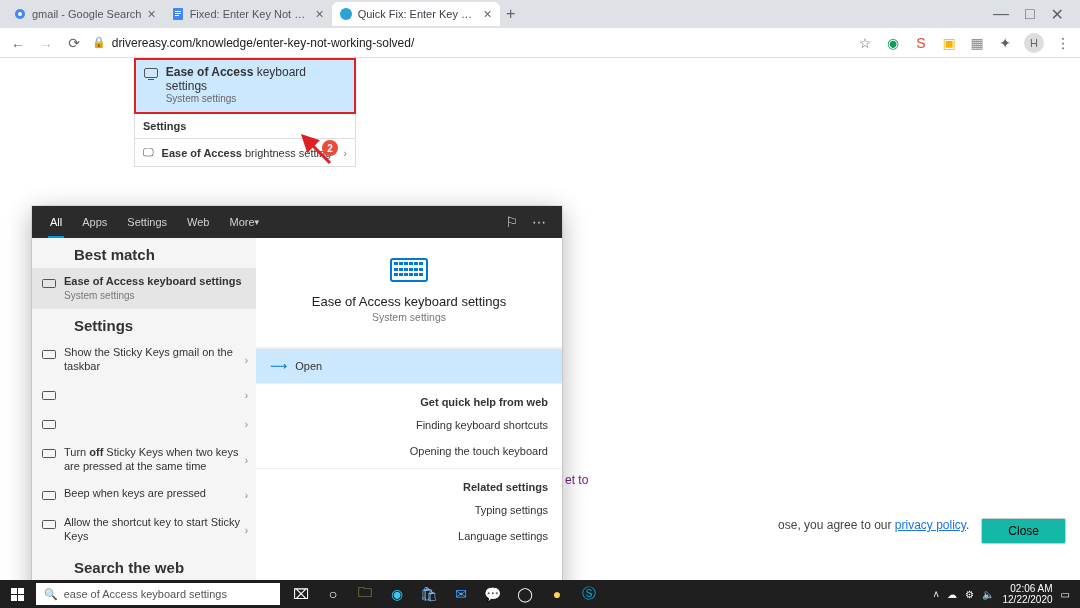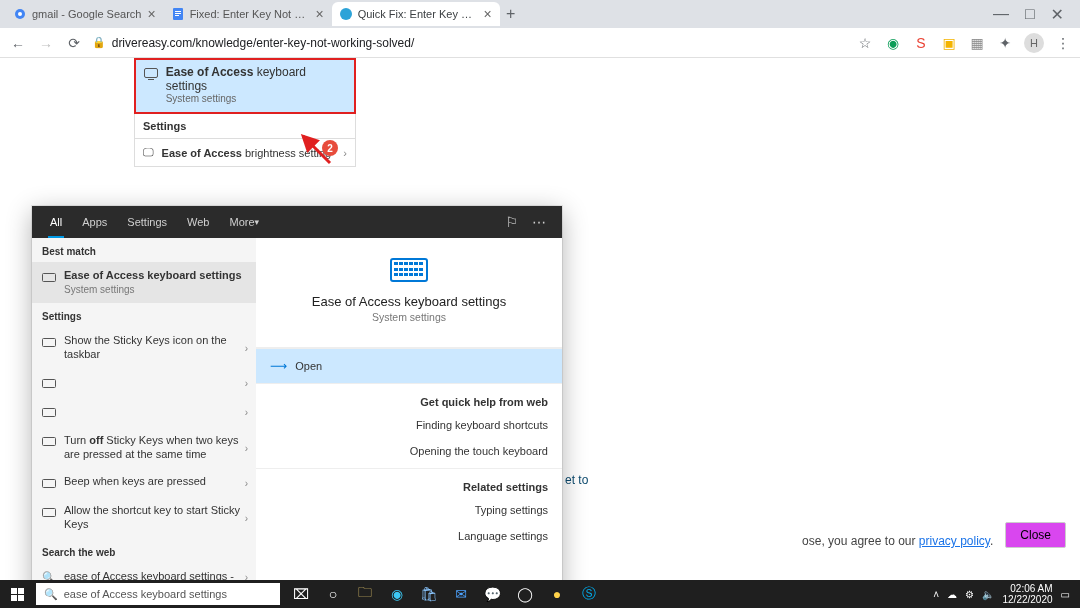--- a/index.html
+++ b/index.html
@@ -41,21 +41,21 @@
 .search-header { height: 32px; background: #2b2b2b; display: flex; align-items: center; padding: 0 8px; gap: 0; }
 .search-tab { padding: 0 10px; height: 32px; display: flex; align-items: center; font-size: 11px; color: #d0d0d0; position: relative; }
 .search-tab.active { color: #fff; }
 .search-tab.active::after { content: ""; position: absolute; bottom: 0; left: 8px; right: 8px; height: 2px; background: #0099e5; }
 .search-tab.more::after { display: none; }
 .search-header-right { margin-left: auto; display: flex; gap: 14px; color: #d0d0d0; font-size: 14px; padding-right: 8px; }
 .search-body { flex: 1; display: flex; overflow: hidden; }
 .search-left { width: 224px; background: #f5f5f5; overflow-y: auto; position: relative; }
 .search-left::-webkit-scrollbar { width: 8px; }
 .search-left::-webkit-scrollbar-thumb { background: #c0c0c0; }
-.group-label { font-size: 10px; font-weight: 600; color: #333; padding: 8px 10px 5px; }
+.group-label { font-size: 15px; font-weight: 600; color: #333; padding: 8px 10px 5px; margin-left: 32px; }
 .result-item { padding: 7px 10px; display: flex; align-items: flex-start; gap: 8px; font-size: 11px; color: #333; position: relative; }
 .result-item.selected { background: #e5e5e5; }
 .result-icon { width: 14px; height: 14px; flex-shrink: 0; margin-top: 1px; display: flex; align-items: center; justify-content: center; }
 .result-text { flex: 1; line-height: 1.25; }
 .result-sub { font-size: 10px; color: #777; margin-top: 1px; }
 .result-chev { position: absolute; right: 8px; top: 50%; transform: translateY(-50%); color: #888; font-size: 10px; }
 .kb-iconlet { width: 14px; height: 9px; border: 1px solid #555; border-radius: 1.5px; position: relative; }
 
 .search-right { flex: 1; background: #fff; display: flex; flex-direction: column; align-items: stretch; }
 .right-hero { display: flex; flex-direction: column; align-items: center; padding: 20px 0 14px; }
@@ -63,23 +63,23 @@
 .big-kb span { width: 4px; height: 3px; background: #0078d7; }
 .right-title { font-size: 13px; color: #222; margin-top: 12px; }
 .right-sub { font-size: 10.5px; color: #777; margin-top: 2px; }
 .right-sep { height: 1px; background: #eee; margin: 10px 0 0; }
 .open-row { background: #cce8ff; padding: 10px 14px; font-size: 11px; color: #333; display: flex; align-items: center; gap: 8px; border-top: 1px solid #eee; border-bottom: 1px solid #eee; }
 .open-ic { color: #0078d7; font-size: 12px; }
 .right-section { padding: 12px 14px 4px; font-size: 11px; font-weight: 600; color: #333; text-align: right; }
 .right-link { padding: 7px 14px; font-size: 11px; color: #333; text-align: right; }
 
 
-.cookie-bar { position: absolute; right: 0; bottom: 28px; height: 30px; display: flex; align-items: flex-end; gap: 12px; font-size: 12px; color: #444; padding-right: 14px; }
+.cookie-bar { position: absolute; right: 0; bottom: 28px; height: 30px; display: flex; align-items: flex-start; gap: 12px; font-size: 12px; color: #444; padding-right: 14px; }
 .cookie-bar a { color: #1a73e8; text-decoration: underline; }
-.close-btn { border: 1px solid #ccc; background: #d946ef; padding: 5px 14px; font-size: 12px; border-radius: 2px; }
+.close-btn { border: 1px solid #ccc; background: #14b8a6; padding: 5px 26px; font-size: 12px; border-radius: 2px; }
 
 
 .taskbar { position: absolute; left: 0; right: 0; bottom: 0; height: 28px; background: #1f1f1f; display: flex; align-items: center; }
 .start-btn { width: 34px; height: 28px; display: flex; align-items: center; justify-content: center; }
 .win-logo { width: 13px; height: 13px; display: grid; grid-template-columns: 1fr 1fr; grid-template-rows: 1fr 1fr; gap: 1px; }
 .win-logo span { background: #fff; }
 .search-box { width: 244px; height: 22px; background: #fff; display: flex; align-items: center; padding: 0 8px; gap: 6px; font-size: 11px; color: #555; margin-left: 2px; }
 .task-icons { display: flex; align-items: center; height: 28px; margin-left: 6px; gap: 2px; }
 .task-ic { width: 30px; height: 28px; display: flex; align-items: center; justify-content: center; color: #fff; font-size: 14px; }
 .tray { margin-left: auto; display: flex; align-items: center; gap: 8px; padding-right: 10px; color: #fff; font-size: 10px; }
@@ -168,21 +168,21 @@
   <svg class="arrow-overlay red-arrow" viewBox="0 0 40 40">
       <defs>
         <marker id="ah" markerWidth="6" markerHeight="6" refX="5" refY="3" orient="auto">
           <path d="M0,0 L6,3 L0,6 Z" fill="#e02020"></path>
         </marker>
       </defs>
       <line x1="35" y1="35" x2="8" y2="8" stroke="#e02020" stroke-width="3" marker-end="url(#ah)"></line>
     </svg>
   <div class="badge2">2</div>
 
-  <div style="position:absolute;left:565px;top:415px;font-size:12px;color:#0c4a6e">et to</div>
+  <div style="position:absolute;left:565px;top:415px;font-size:12px;color:#701a75">et to</div>
 
   <div class="search-popup">
     <div class="search-header">
       <div class="search-tab active">All</div>
       <div class="search-tab">Apps</div>
       <div class="search-tab">Settings</div>
       <div class="search-tab">Web</div>
       <div class="search-tab more">
           <span>More</span> 
           <span style="font-size:9px">▾</span>
@@ -203,21 +203,21 @@
             <div style="font-weight:600">Ease of Access keyboard settings</div>
             <div class="result-sub">System settings</div>
           </div>
         </div>
         <div class="group-label">Settings</div>
 
         <div class="result-item">
             <div class="result-icon">
               <div class="kb-iconlet"></div>
             </div>
-            <div class="result-text"><span>Show the Sticky Keys icon on the </span><b></b><span>taskbar</span></div>
+            <div class="result-text"><span>Show the Sticky Keys gmail on the </span><b></b><span>taskbar</span></div>
             <span class="result-chev">›</span>
           </div>
         <div class="result-item">
             <div class="result-icon">
               <div class="kb-iconlet"></div>
             </div>
             <span class="result-chev">›</span>
           </div>
         <div class="result-item">
             <div class="result-icon">

